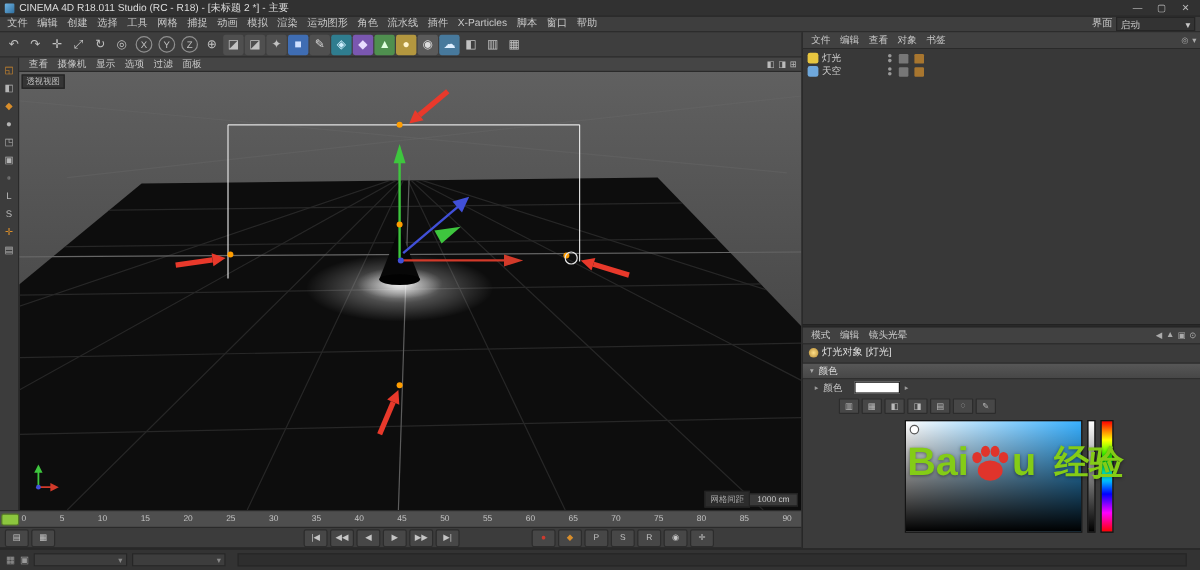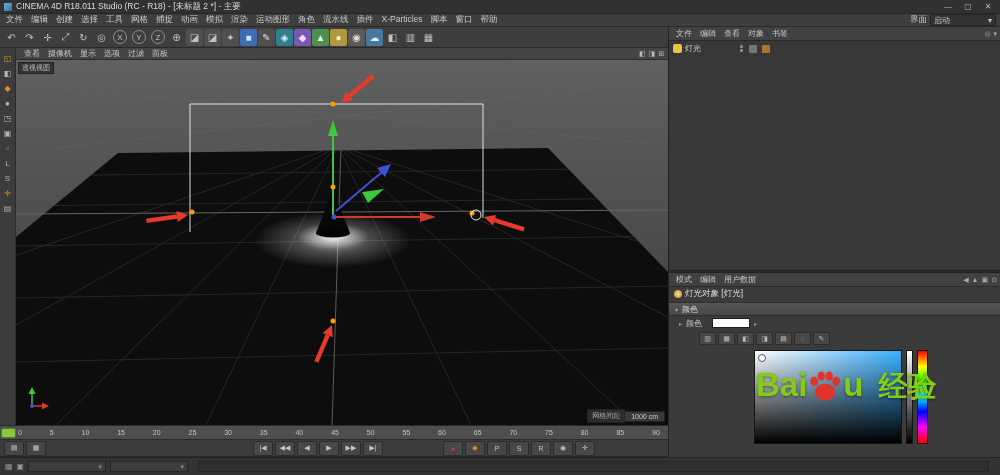--- a/index.html
+++ b/index.html
@@ -399,28 +399,38 @@
     <div class="omrow">
           <span class="omicon" style="background: rgb(232, 198, 63);"></span>
           <span class="omname">灯光</span>
           <span class="omdots">
             <i></i>
             <i></i>
           </span>
           <span class="omtag"></span>
           <span class="omtag2"></span>
         </div>
+        <div class="omrow">
+          <span class="omicon" style="background: rgb(111, 168, 220);"></span>
+          <span class="omname">天空</span>
+          <span class="omdots">
+            <i></i>
+            <i></i>
+          </span>
+          <span class="omtag"></span>
+          <span class="omtag2"></span>
+        </div>
       </div>
     <div class="pdivider"></div>
     <div class="pmenu">
       <div class="pmlist">
 
       <span class="pmi">模式</span>
           <span class="pmi">编辑</span>
-          <span class="pmi">用户数据</span>
+          <span class="pmi">镜头光晕</span>
         </div>
       <div class="picons">
 
       <span class="pic">◀</span>
           <span class="pic">▲</span>
           <span class="pic">▣</span>
           <span class="pic">⊙</span>
         </div>
     </div>
     <div class="attrtitle">

